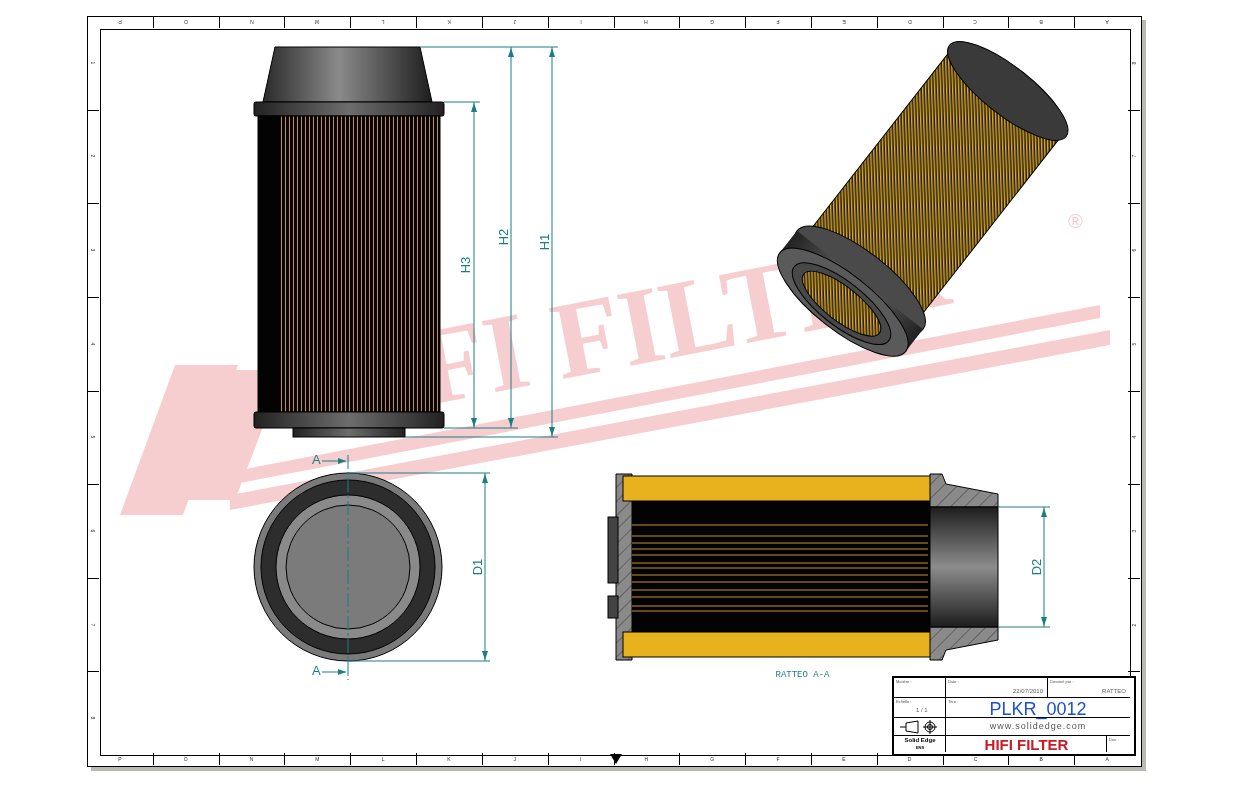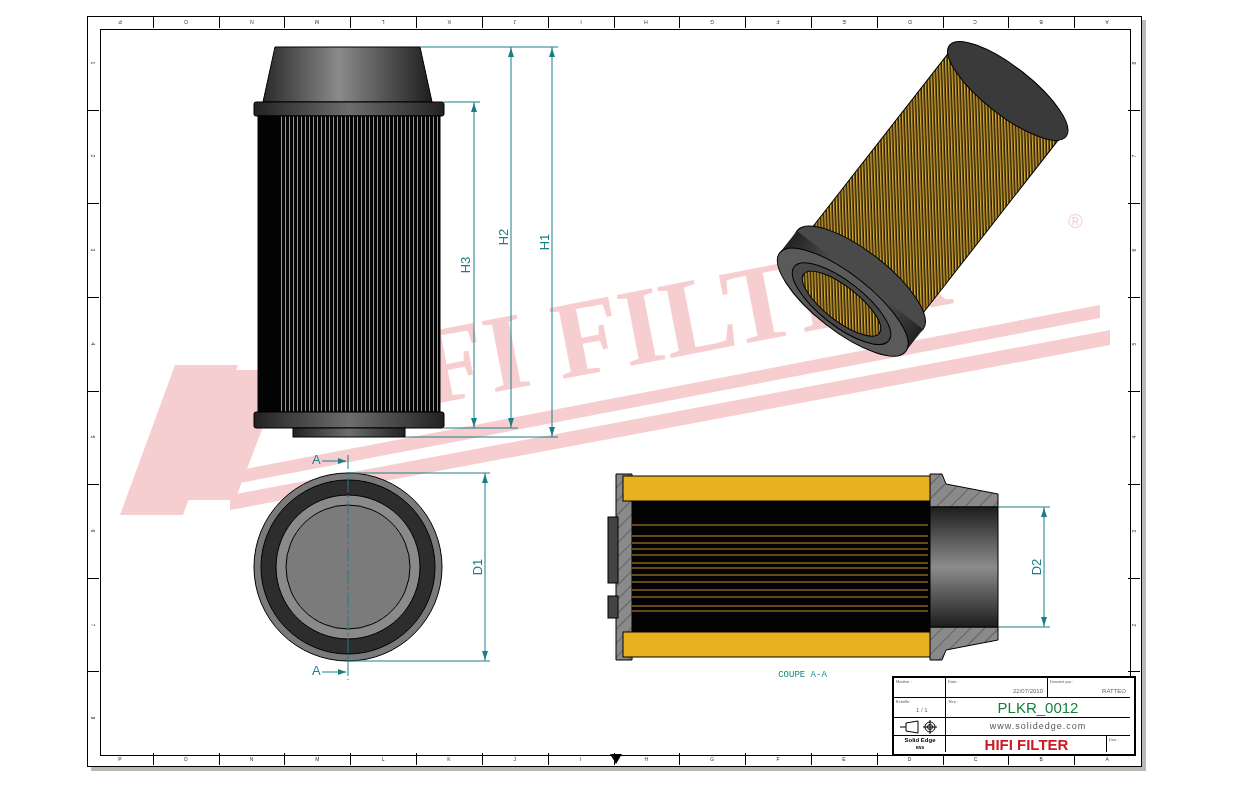--- a/index.html
+++ b/index.html
@@ -256,41 +256,41 @@
       <rect x="842" y="300" width="160" height="28" fill="url(#ringGrad)"></rect>
       <ellipse cx="922" cy="328" rx="80" ry="28" fill="#5a5a5a" stroke="#000"></ellipse>
       <ellipse cx="922" cy="330" rx="60" ry="22" fill="#484848" stroke="#000"></ellipse>
       <ellipse cx="922" cy="330" rx="48" ry="17" fill="url(#isoPleat)" stroke="#000"></ellipse>
     </g>
   </g>
 
   <polygon points="610,754 622,754 616,764" fill="#000"></polygon>
 </svg>
 
-<div class="coupe">COUPE A-A</div>
+<div class="coupe">RATTEO A-A</div>
 
 <div class="tb">
   <div class="cell" style="left:0;top:0;width:52px;height:20px;">
     <span class="lbl">Matière :</span>
   </div>
   <div class="cell" style="left:52px;top:0;width:102px;height:20px;">
     <span class="lbl">Date :</span>
     <span class="val" style="right:4px;top:10px;">22/07/2010</span>
   </div>
   <div class="cell" style="left:154px;top:0;width:82px;height:20px;border-right:none;">
     <span class="lbl">Dessiné par :</span>
     <span class="val" style="right:4px;top:10px;">RATTEO</span>
   </div>
   <div class="cell" style="left:0;top:20px;width:52px;height:20px;">
     <span class="lbl">Echelle :</span>
     <span class="val" style="left:22px;top:9px;">1 / 1</span>
   </div>
   <div class="cell" style="left:52px;top:20px;width:184px;height:20px;border-right:none;">
     <span class="lbl">Titre :</span>
-    <span style="position:absolute;left:0;width:184px;top:1px;text-align:center;font-size:15px;color:#15803d;">PLKR_0012</span>
+    <span style="position:absolute;left:0;width:184px;top:1px;text-align:center;font-size:18px;color:#1d4ed8;">PLKR_0012</span>
   </div>
   <div class="cell" style="left:0;top:40px;width:52px;height:18px;">
     <svg width="52" height="18" viewBox="0 0 52 18" style="position:absolute;left:0;top:0;">
       <polygon points="12,5 24,3 24,15 12,13" fill="none" stroke="#000" stroke-width="1"></polygon>
       <line x1="6" y1="9" x2="12" y2="9" stroke="#000"></line>
       <circle cx="36" cy="9" r="5" fill="none" stroke="#000"></circle>
       <circle cx="36" cy="9" r="2.5" fill="none" stroke="#000"></circle>
       <line x1="29" y1="9" x2="43" y2="9" stroke="#000"></line>
       <line x1="36" y1="2" x2="36" y2="16" stroke="#000"></line>
     </svg>

